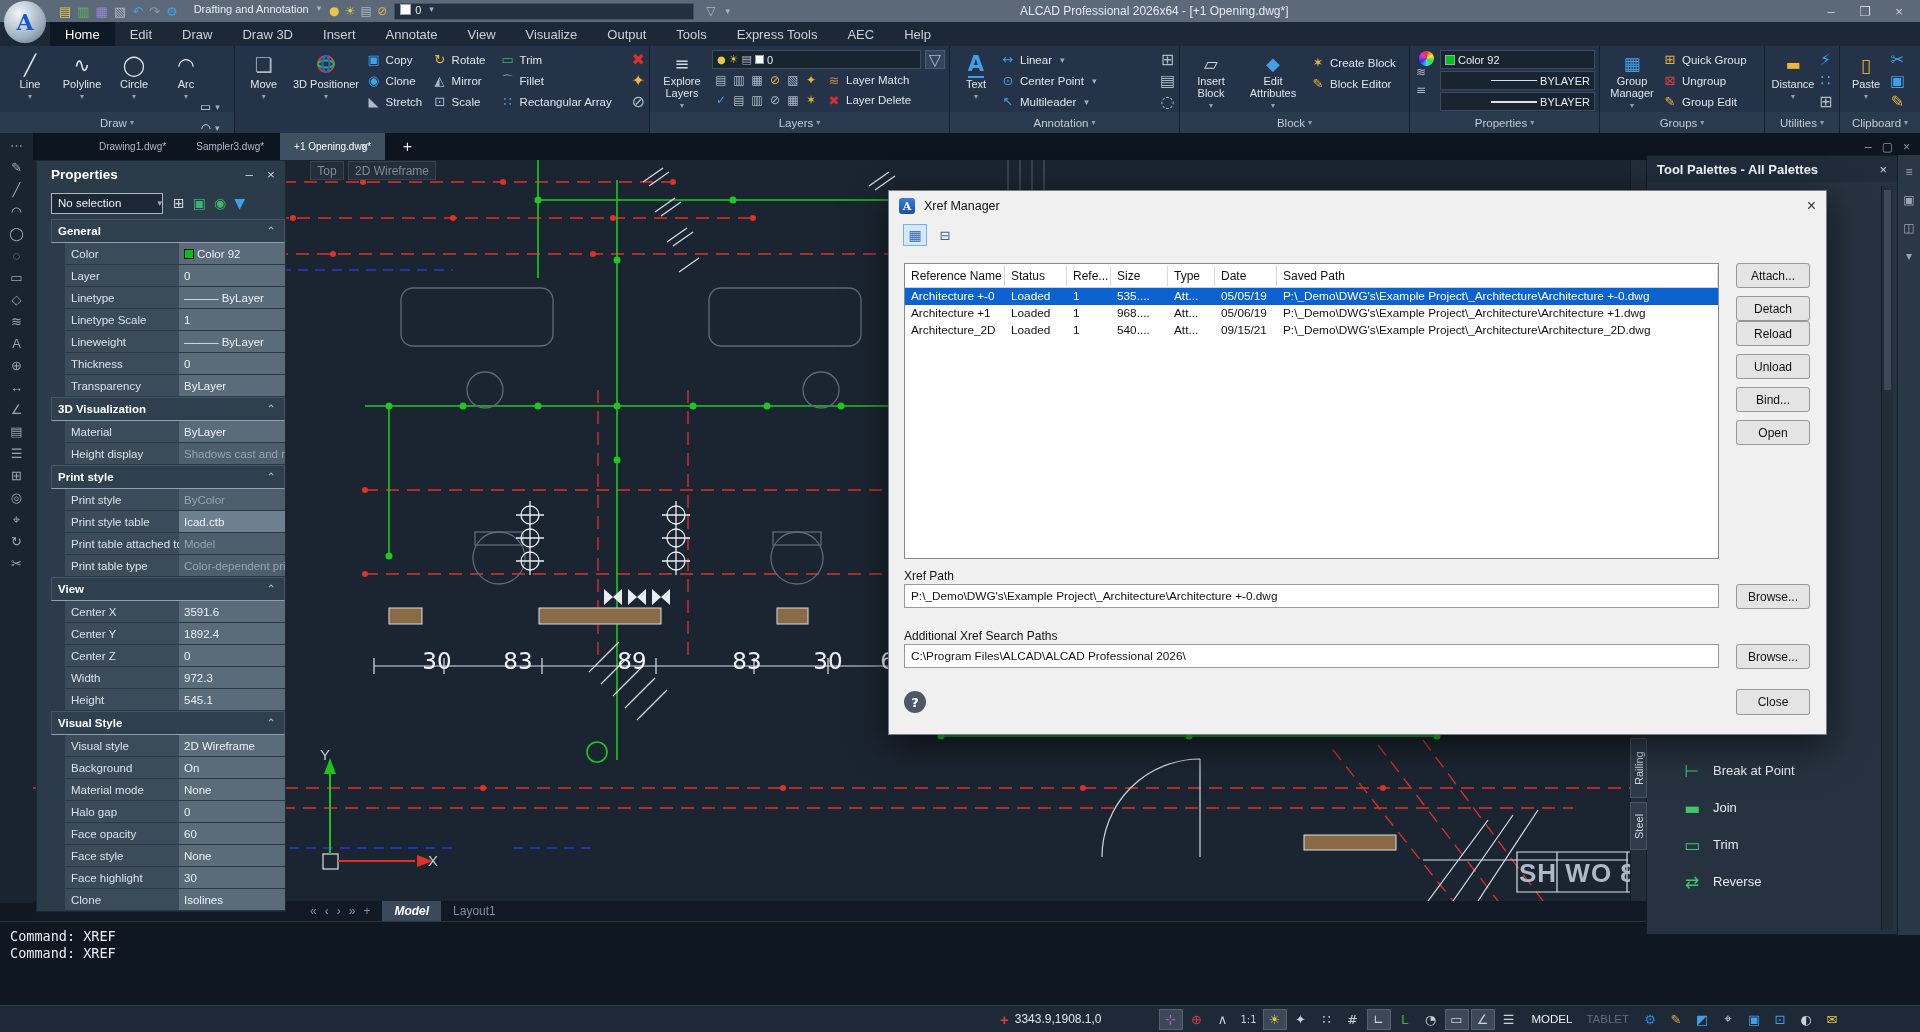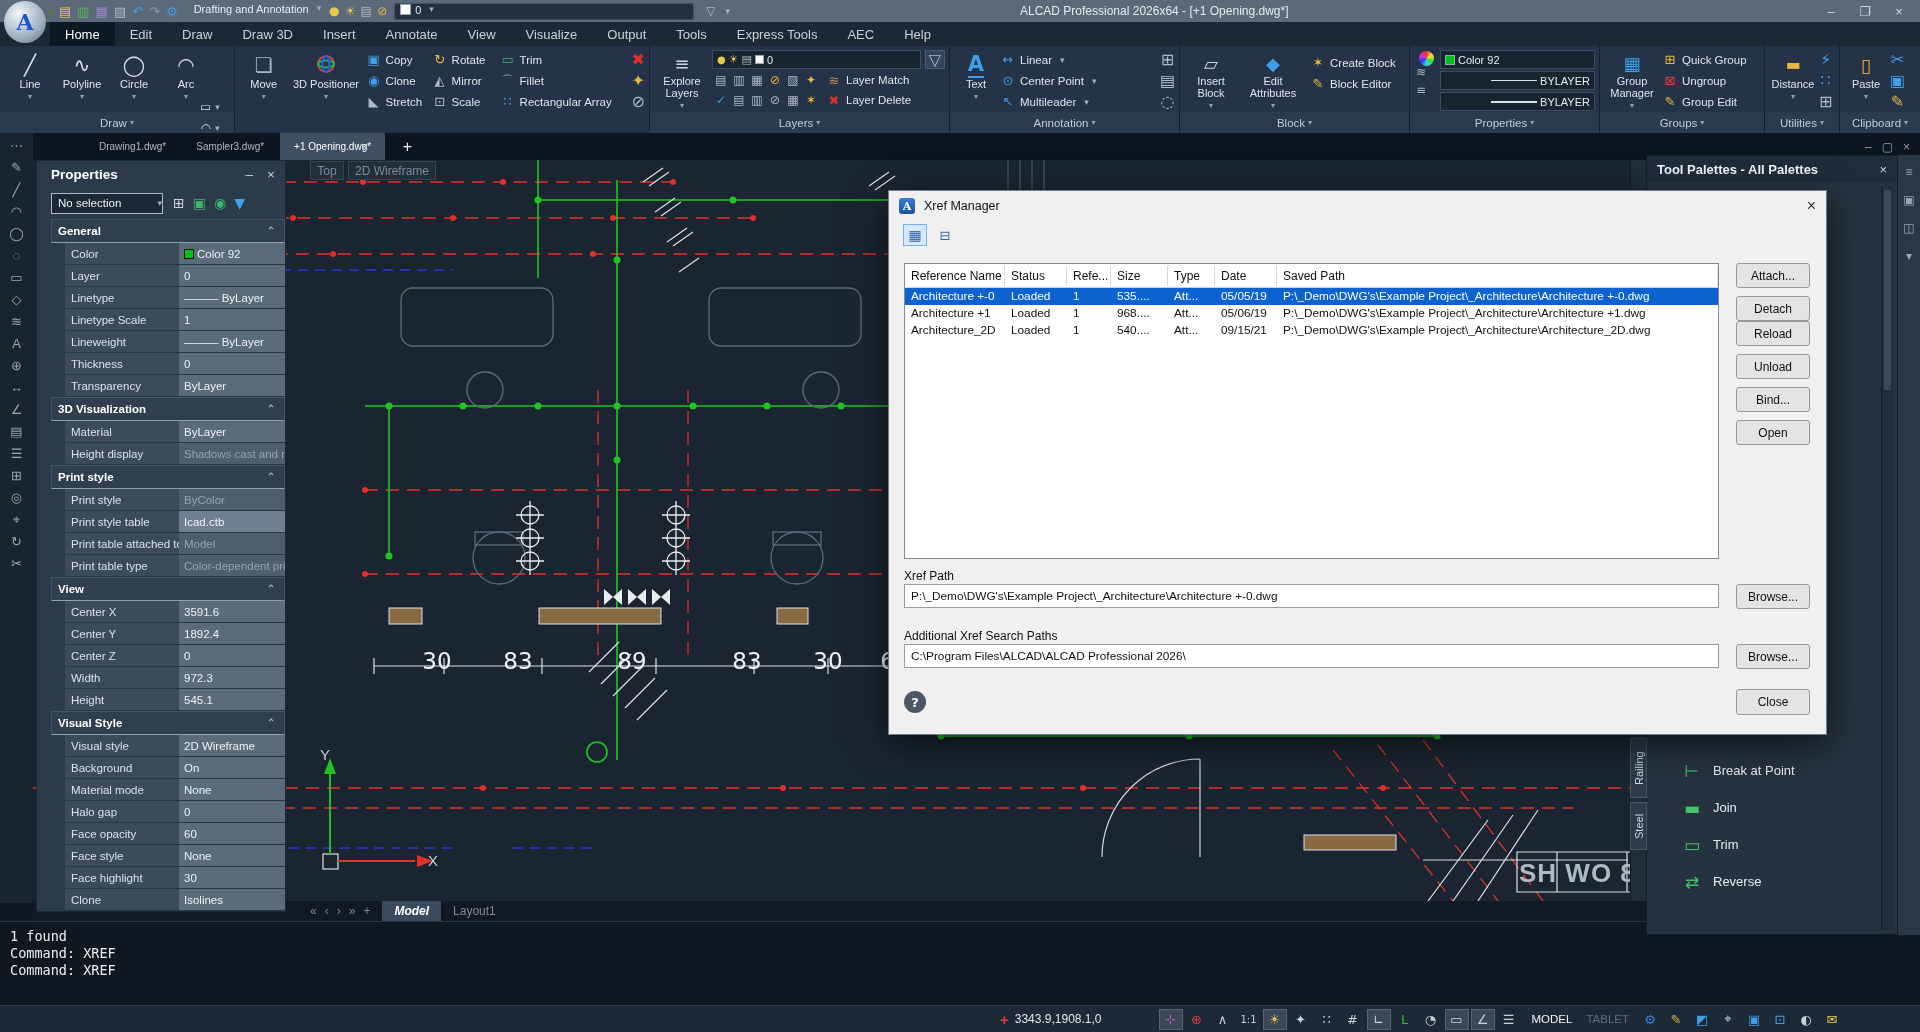--- a/index.html
+++ b/index.html
@@ -805,21 +805,20 @@
       <span>‹</span>
       <span>›</span>
       <span>»</span>
       <span>+</span>
     </div>
   <span class="mltab active" style="margin-left:12px">Model</span>
   <span class="mltab">Layout1</span>
 </div>
 
 <div id="cmd" class="abs">
-    <div>1 found</div>
     <div>Command: XREF</div>
     <div>Command: XREF</div>
   </div>
 
 <div id="statusbar" class="abs flex">
   <span style="color:#d84040;font-weight:bold;font-size:15px;margin-left:1000px">+</span>
   <span style="color:#dfe7ee;font-size:12px;margin-left:6px">3343.9,1908.1,0</span>
   <div class="flex" style="margin-left:56px">
       <span class="stic boxed" style="color: rgb(208, 95, 208);">⊹</span>
       <span class="stic" style="color: rgb(216, 64, 64);">⊕</span>

